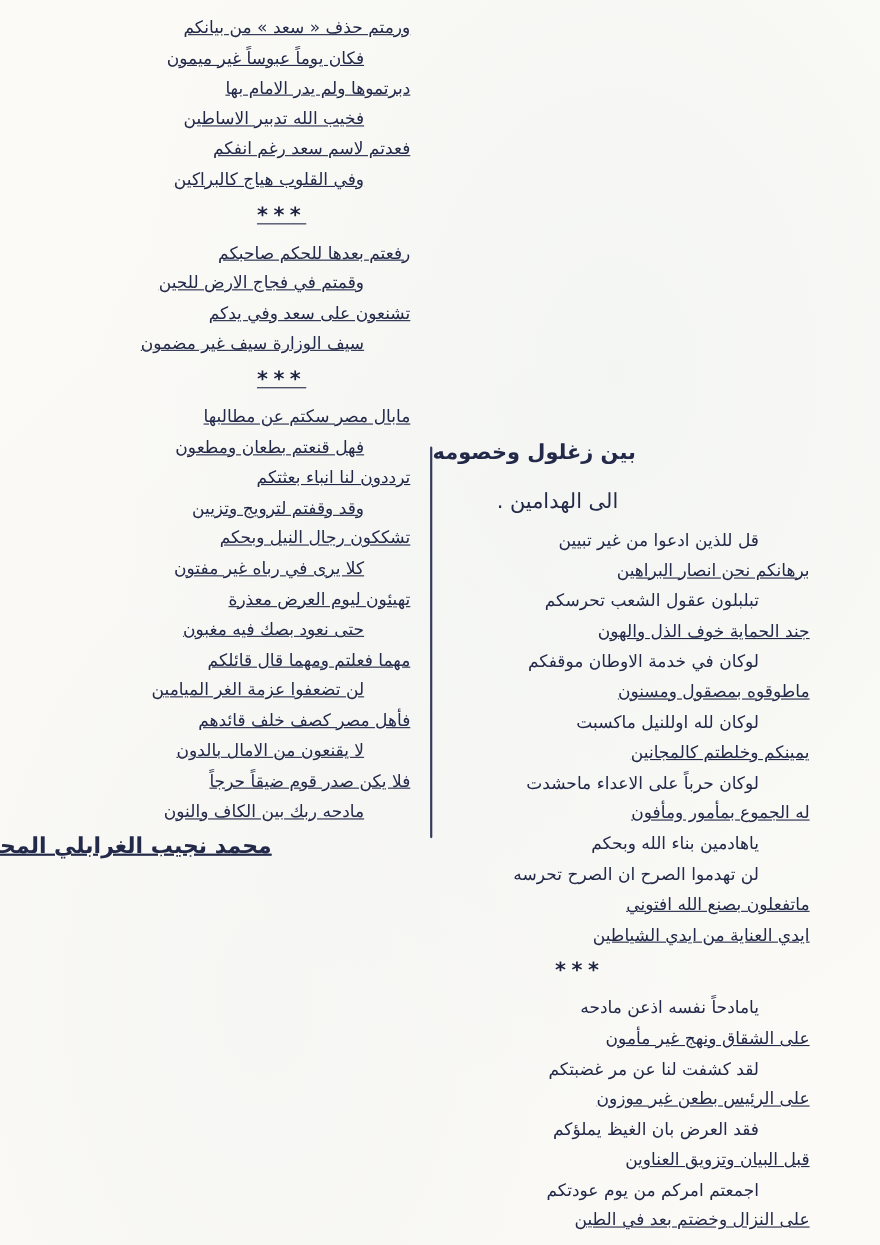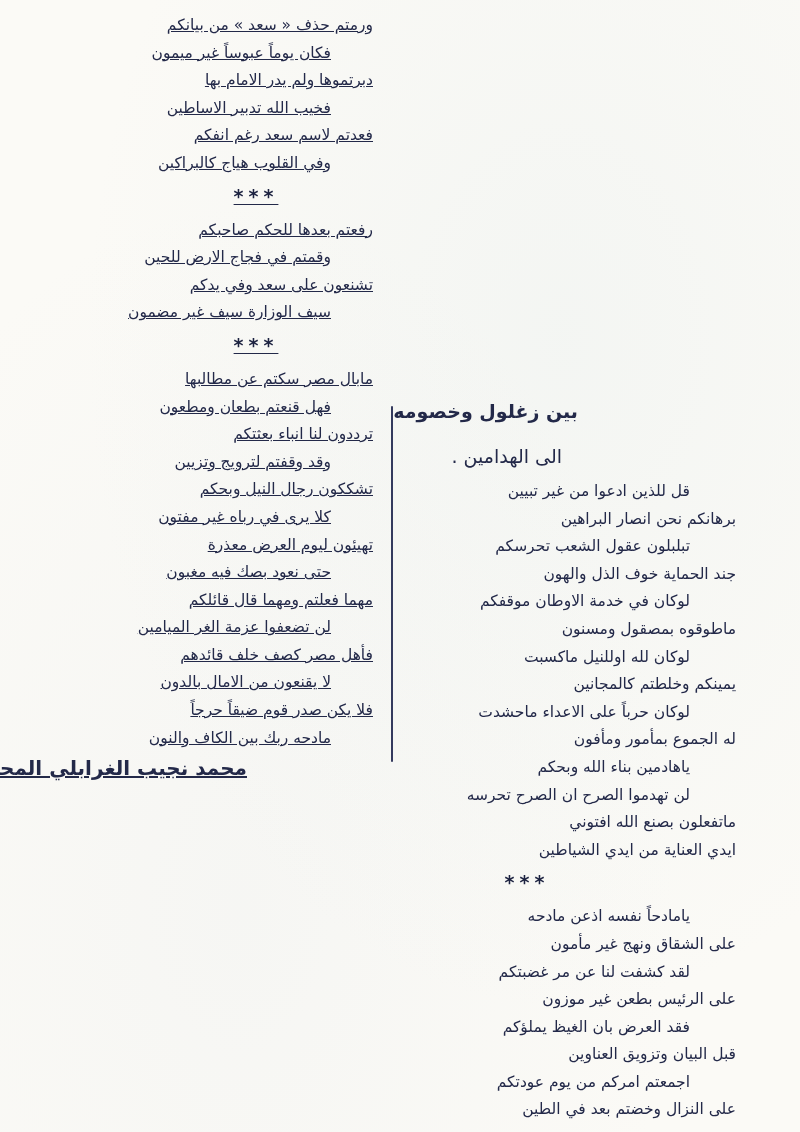--- a/index.html
+++ b/index.html
@@ -25,21 +25,21 @@
     font-size: 15.5px;
     line-height: 27.6px;
     white-space: nowrap;
     text-align: right;
     letter-spacing: 0.2px;
   }
   
   .col-left  .sadr { padding-right: 4px;  }
   .col-left  .ajz  { padding-right: 46px; }
   .col-right .sadr { padding-right: 56px; }
-  .col-right .ajz  { padding-right: 10px; }
+  .col-right .ajz  { padding-right: 10px; text-decoration: underline; }
 
   .separator {
     text-align: center;
     font-weight: bold;
     font-size: 19px;
     letter-spacing: 5px;
     line-height: 30px;
     margin: 3px 0 6px 0;
     color: #1c2240;
   }

